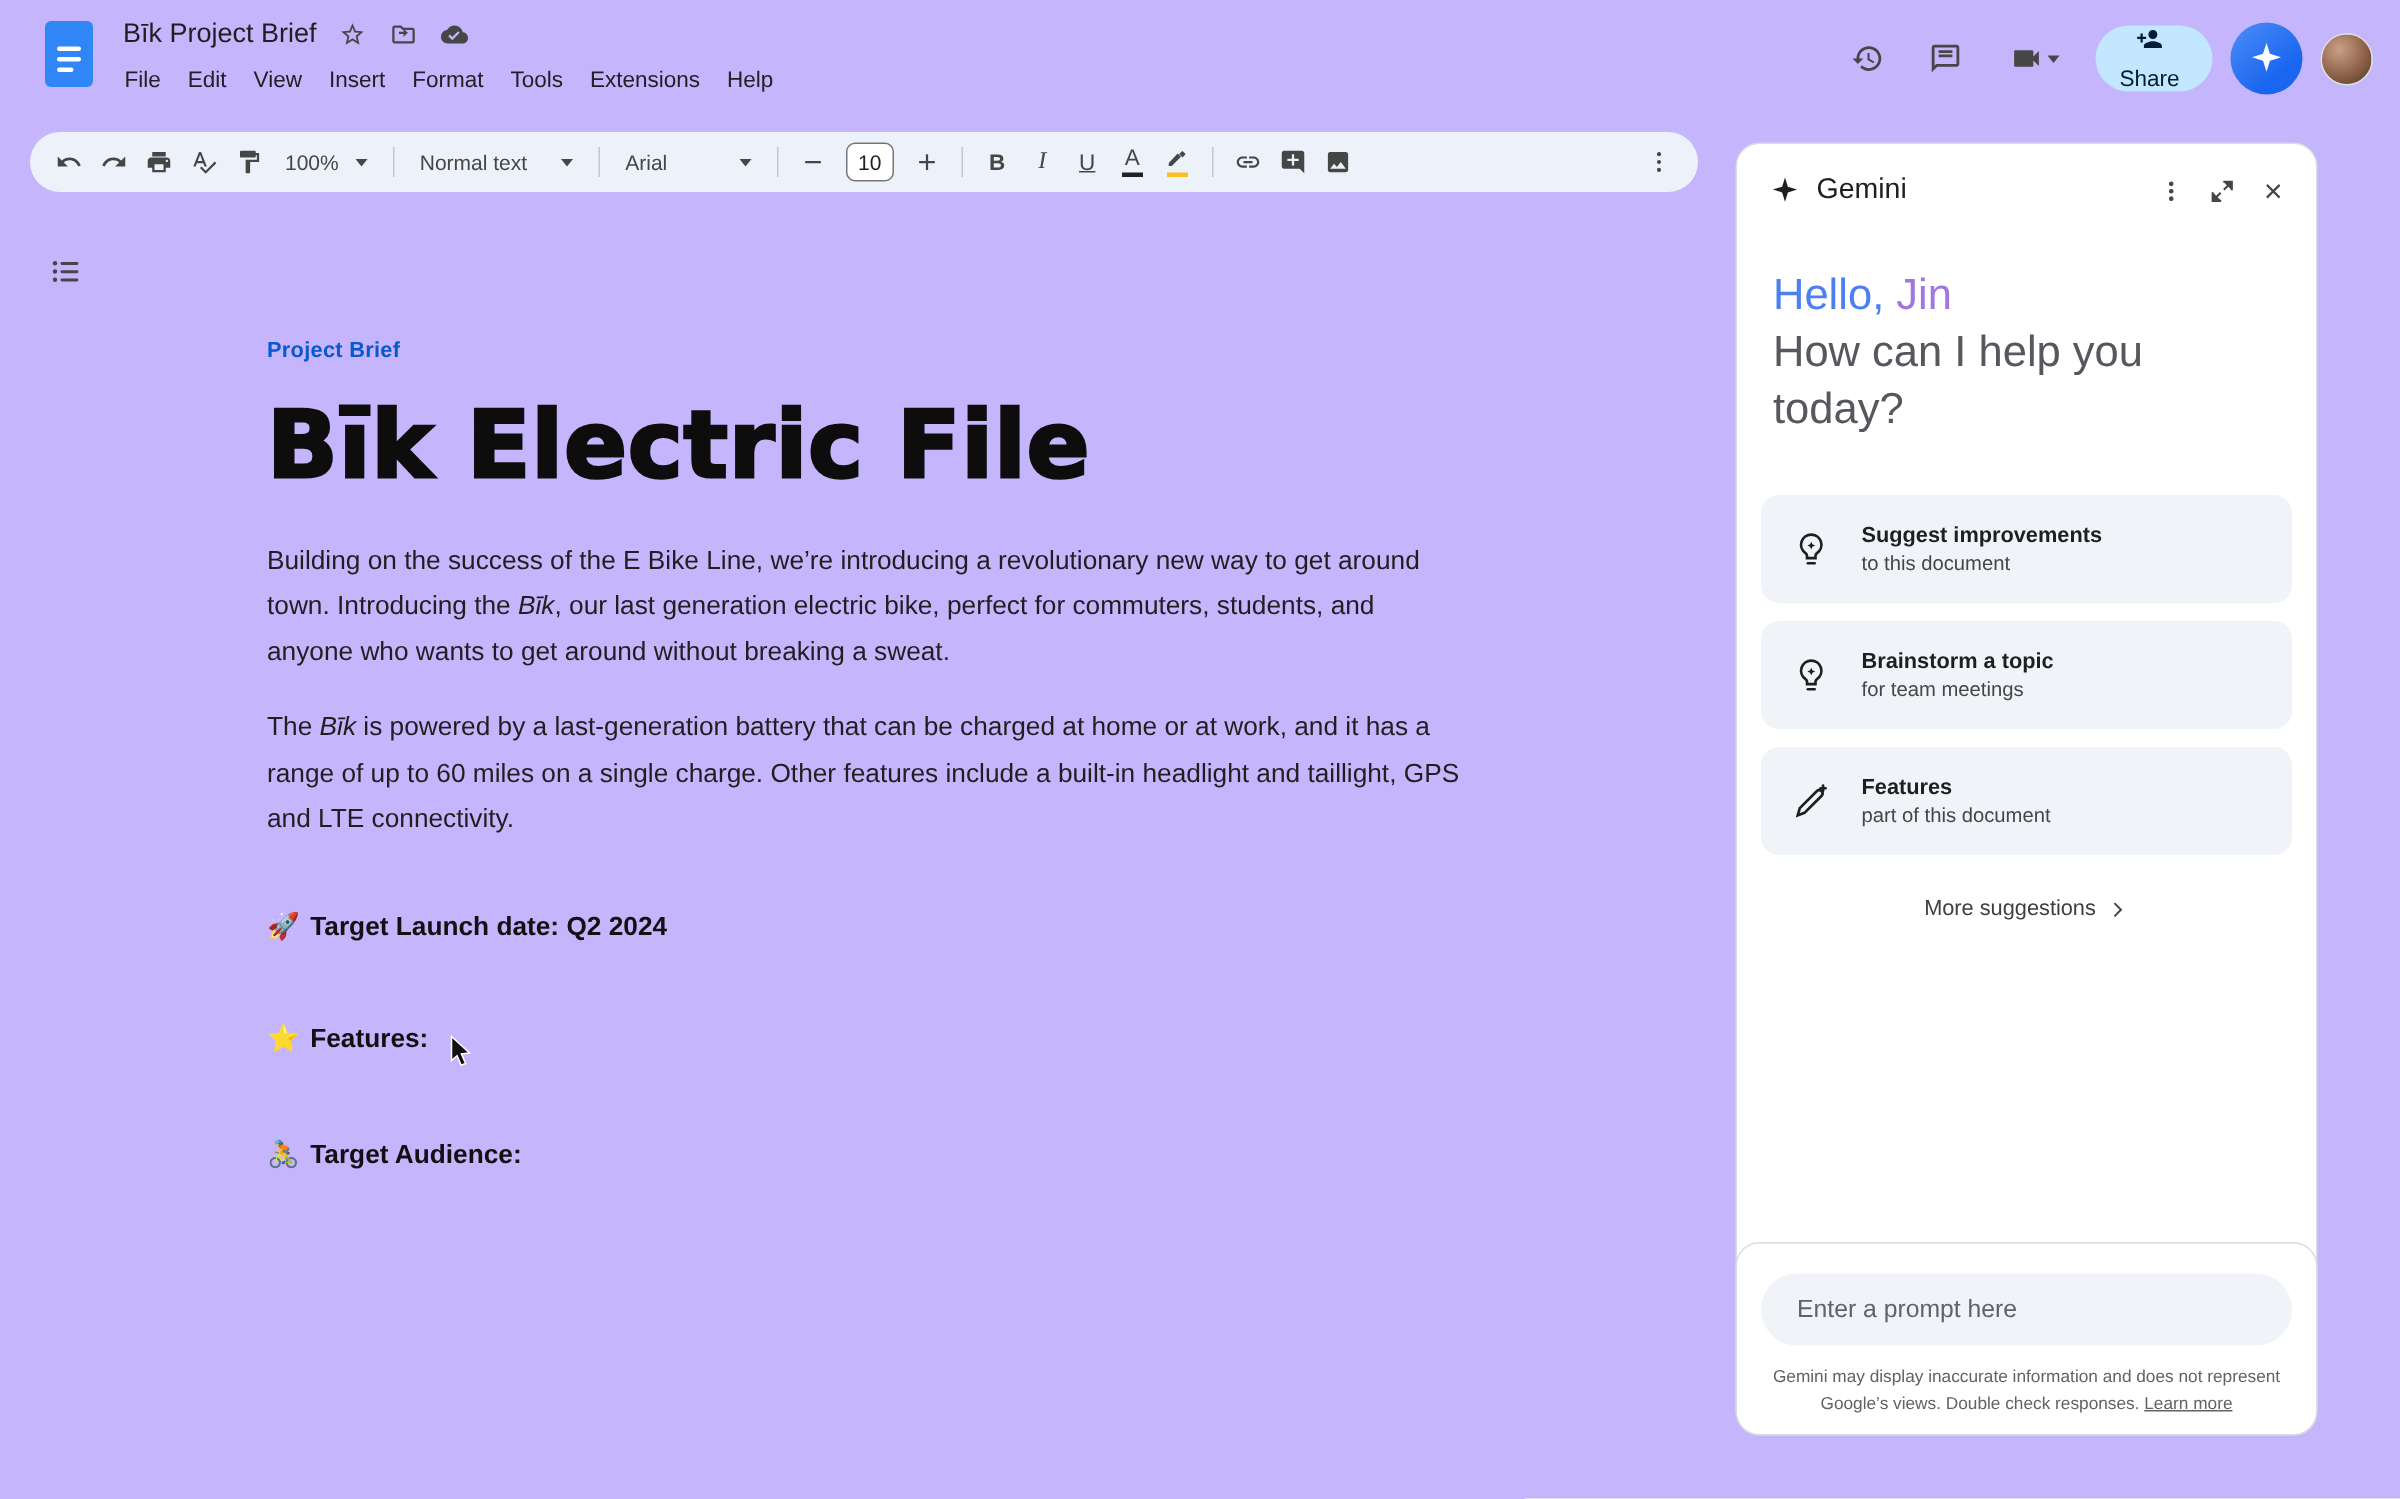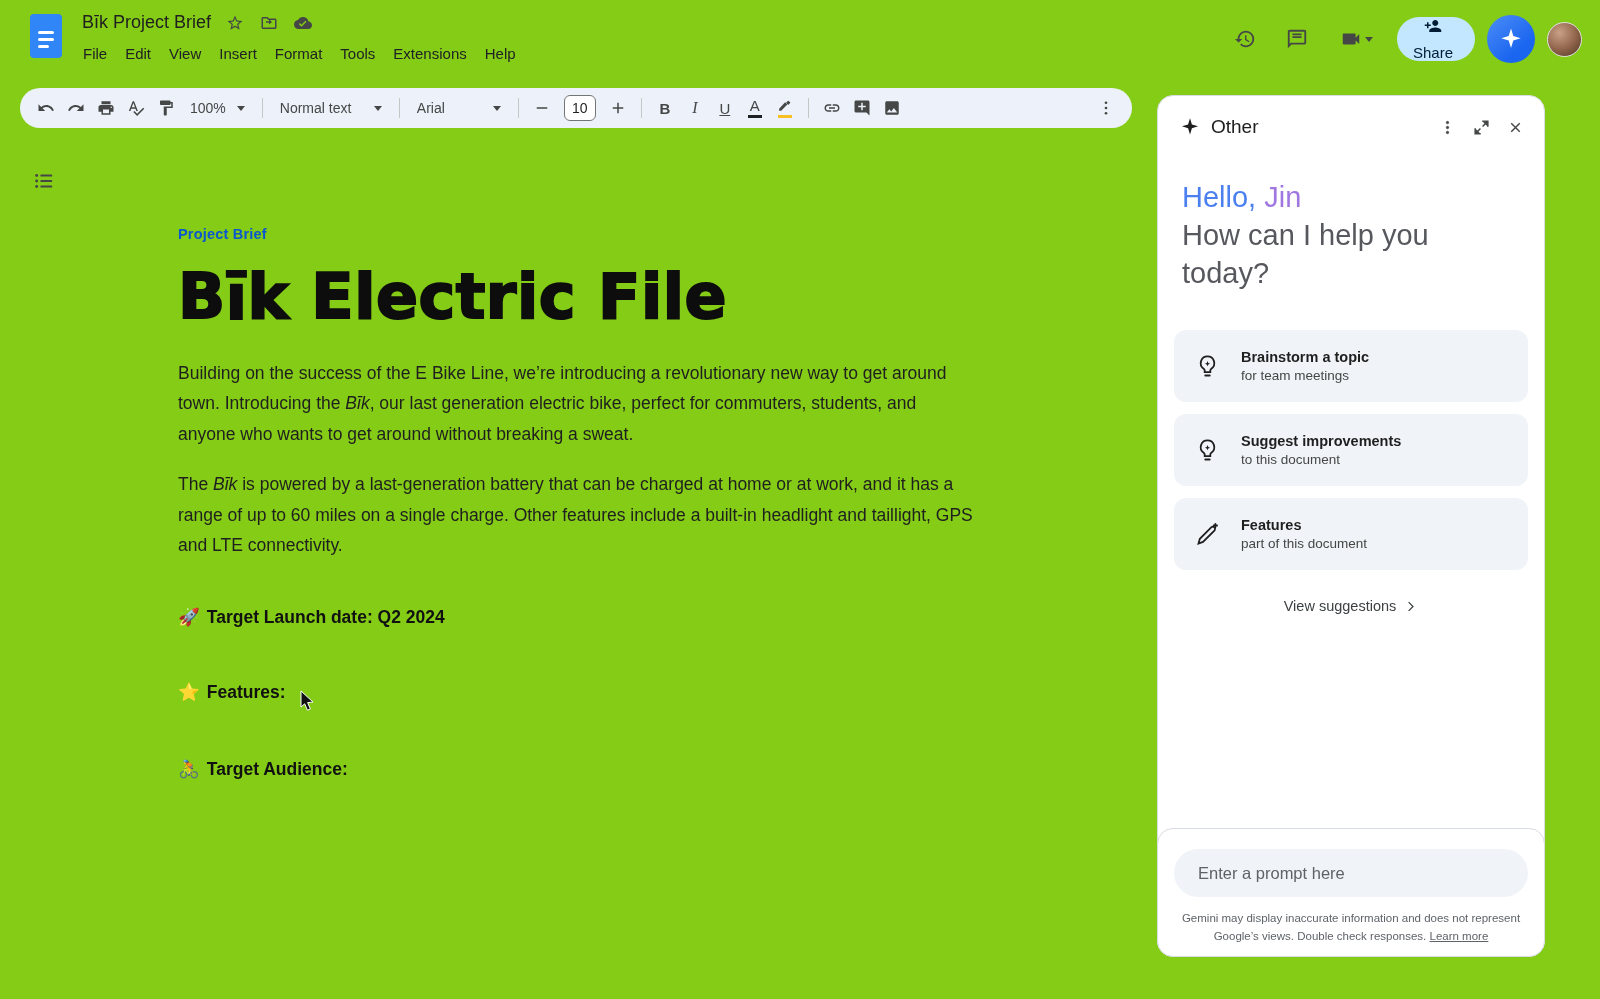--- a/index.html
+++ b/index.html
@@ -1,17 +1,17 @@
 <!DOCTYPE html>
 <html><head>
 <meta charset="utf-8">
 <style>
   * { margin:0; padding:0; box-sizing:border-box; }
   html,body { width:1600px; height:999px; background:#fff; font-family:"Liberation Sans", sans-serif; overflow:hidden; }
-  .stage { position:relative; width:1600px; height:999px; background:#84cc16; }
+  .stage { position:relative; width:1600px; height:999px; background:#c4b5fd; }
 
   
   .docs-icon { position:absolute; left:27px; top:13px; width:38px; height:50px; }
   .title-row { position:absolute; left:82px; top:12px; display:flex; align-items:center; gap:14px; }
   .doc-title { font-size:18px; color:#1f1f1f; }
   .tb-ico { width:20px; height:20px; display:flex; align-items:center; justify-content:center; color:#444746; }
   .tb-ico svg { width:18px; height:18px; fill:#444746; }
   .menu-row { position:absolute; left:74px; top:40px; display:flex; }
   .menu-item { padding:5px 9px; font-size:15px; color:#202124; border-radius:6px; cursor:default; }
 
@@ -286,21 +286,21 @@
     <path d="M1 1 L13 12 L7.6 12.6 L10.4 19 L7.4 20.2 L4.7 13.8 L1 17 Z" fill="#111" stroke="#fff" stroke-width="1"></path>
   </svg>
 
   <div class="gemini">
     <div class="g-header">
       <span class="spark">
         <svg viewBox="0 0 24 24">
             <path d="M12 1.5l2.3 7.4 7.4 2.3-7.4 2.3L12 20.9l-2.3-7.4-7.4-2.3 7.4-2.3z"></path>
           </svg>
       </span>
-      <span class="g-title">Other</span>
+      <span class="g-title">Gemini</span>
       <span class="g-actions">
         <span class="g-act">
           <svg viewBox="0 0 24 24" stroke="none">
               <circle cx="12" cy="5" r="1.7"></circle>
               <circle cx="12" cy="12" r="1.7"></circle>
               <circle cx="12" cy="19" r="1.7"></circle>
             </svg>
         </span>
         <span class="g-act">
           <svg viewBox="0 0 24 24" fill="none" stroke-width="2">
@@ -321,49 +321,49 @@
     </div>
 
     <div class="g-cards">
       <div class="g-card">
         <svg viewBox="0 0 24 24" fill="none" stroke="#1f1f1f" stroke-width="1.6">
           <path d="M12 3a6 6 0 0 0-3.4 10.95c.55.4.9 1.02.9 1.7V17h5v-1.35c0-.68.35-1.3.9-1.7A6 6 0 0 0 12 3z"></path>
           <path d="M10 20h4" stroke-linecap="round"></path>
           <path d="M12 7.2l.7 1.6 1.6.7-1.6.7-.7 1.6-.7-1.6-1.6-.7 1.6-.7z" fill="#1f1f1f" stroke="none"></path>
         </svg>
         <span>
-          <div class="g-card-title">Brainstorm a topic</div>
-          <div class="g-card-sub">for team meetings</div>
+          <div class="g-card-title">Suggest improvements</div>
+          <div class="g-card-sub">to this document</div>
         </span>
       </div>
       <div class="g-card">
         <svg viewBox="0 0 24 24" fill="none" stroke="#1f1f1f" stroke-width="1.6">
           <path d="M12 3a6 6 0 0 0-3.4 10.95c.55.4.9 1.02.9 1.7V17h5v-1.35c0-.68.35-1.3.9-1.7A6 6 0 0 0 12 3z"></path>
           <path d="M10 20h4" stroke-linecap="round"></path>
           <path d="M12 7.2l.7 1.6 1.6.7-1.6.7-.7 1.6-.7-1.6-1.6-.7 1.6-.7z" fill="#1f1f1f" stroke="none"></path>
         </svg>
         <span>
-          <div class="g-card-title">Suggest improvements</div>
-          <div class="g-card-sub">to this document</div>
+          <div class="g-card-title">Brainstorm a topic</div>
+          <div class="g-card-sub">for team meetings</div>
         </span>
       </div>
       <div class="g-card">
         <svg viewBox="0 0 24 24" fill="none" stroke="#1f1f1f" stroke-width="1.6">
           <path d="M4 20l1.2-4.2L15.5 5.5a2 2 0 0 1 2.8 2.8L8 18.6 4 20z"></path>
           <path d="M19 2.5v3M17.5 4h3" stroke-linecap="round"></path>
         </svg>
         <span>
           <div class="g-card-title">Features</div>
           <div class="g-card-sub">part of this document</div>
         </span>
       </div>
     </div>
 
     <div class="g-more">
-      <span>View suggestions</span>
+      <span>More suggestions</span>
       <svg viewBox="0 0 24 24">
           <path d="M9 5l7 7-7 7"></path>
         </svg>
     </div>
 
     <div class="g-bottom">
       <div class="g-input">
         <input type="text" placeholder="Enter a prompt here" style="">
       </div>
       <div class="g-disclaimer">

